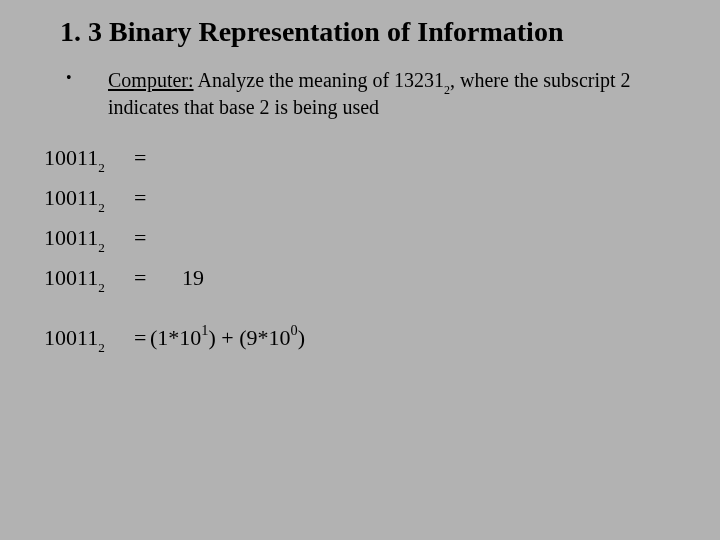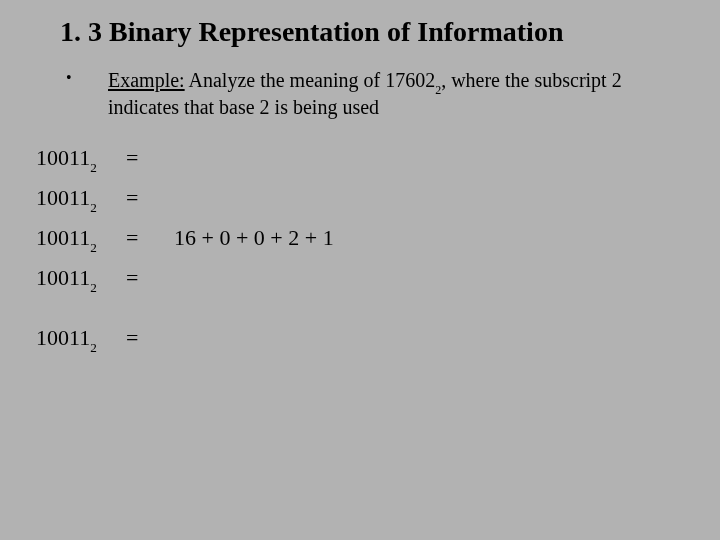--- a/index.html
+++ b/index.html
@@ -32,21 +32,21 @@
     line-height: 1.35;
     margin: 0 20px 24px 36px;
   }
   .bullet {
     width: 42px;
     flex: 0 0 42px;
     font-size: 16px;
   }
   .body-text { flex: 1; }
   .equations {
-    margin-left: 6px;
+    margin-left: 14px;
     font-size: 22px;
   }
   .eqrow {
     display: flex;
     align-items: baseline;
     margin-bottom: 14px;
   }
   .eqrow.gap { margin-top: 34px; }
   .lhs {
     width: 90px;
@@ -80,46 +80,47 @@
 
 <div class="slide">
 
   <div class="title">
     <span class="line1">1. 3  Binary Representation of Information</span>
   </div>
 
   <div class="body-row">
     <div class="bullet">•</div>
     <div class="body-text">
-      <span class="u">Example:</span><span>  Analyze the meaning of 17602</span><sub>2</sub><span>, where the subscript 2 indicates that base 2 is being used</span>
+      <span class="u">Computer:</span><span>  Analyze the meaning of 13231</span><sub>2</sub><span>, where the subscript 2 indicates that base 2 is being used</span>
     </div>
   </div>
 
   <div class="equations">
 
     <div class="eqrow">
       <span class="lhs"><span>10011</span><sub>2</sub></span>
       <span class="eqsign">=</span>
     </div>
 
     <div class="eqrow">
       <span class="lhs"><span>10011</span><sub>2</sub></span>
       <span class="eqsign">=</span>
     </div>
 
     <div class="eqrow">
       <span class="lhs"><span>10011</span><sub>2</sub></span>
       <span class="eqsign">=</span>
-      <span class="rhs indent">16 + 0 + 0 + 2 + 1</span>
     </div>
 
     <div class="eqrow">
       <span class="lhs"><span>10011</span><sub>2</sub></span>
       <span class="eqsign">=</span>
+      <span class="rhs indent">19</span>
     </div>
 
     <div class="eqrow gap">
       <span class="lhs"><span>10011</span><sub>2</sub></span>
       <span class="eqsign">=</span>
+      <span class="rhs" style="margin-left:-14px"><span>(1*10</span><sup>1</sup><span>) + (9*10</span><sup>0</sup><span>)</span></span>
     </div>
 
   </div>
 </div>
 
 </body></html>

